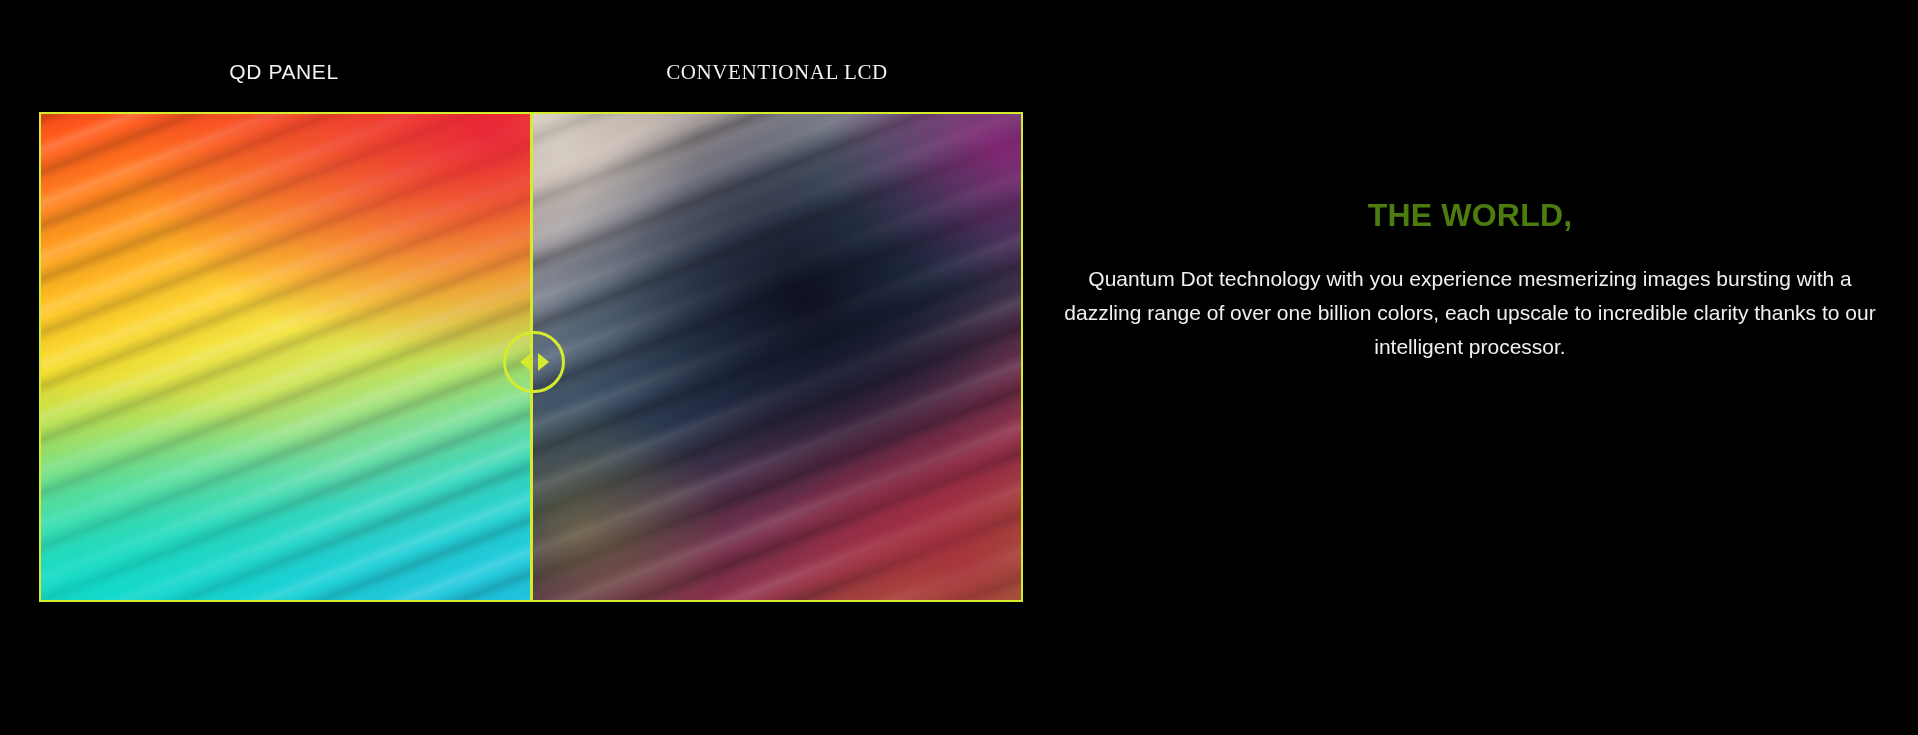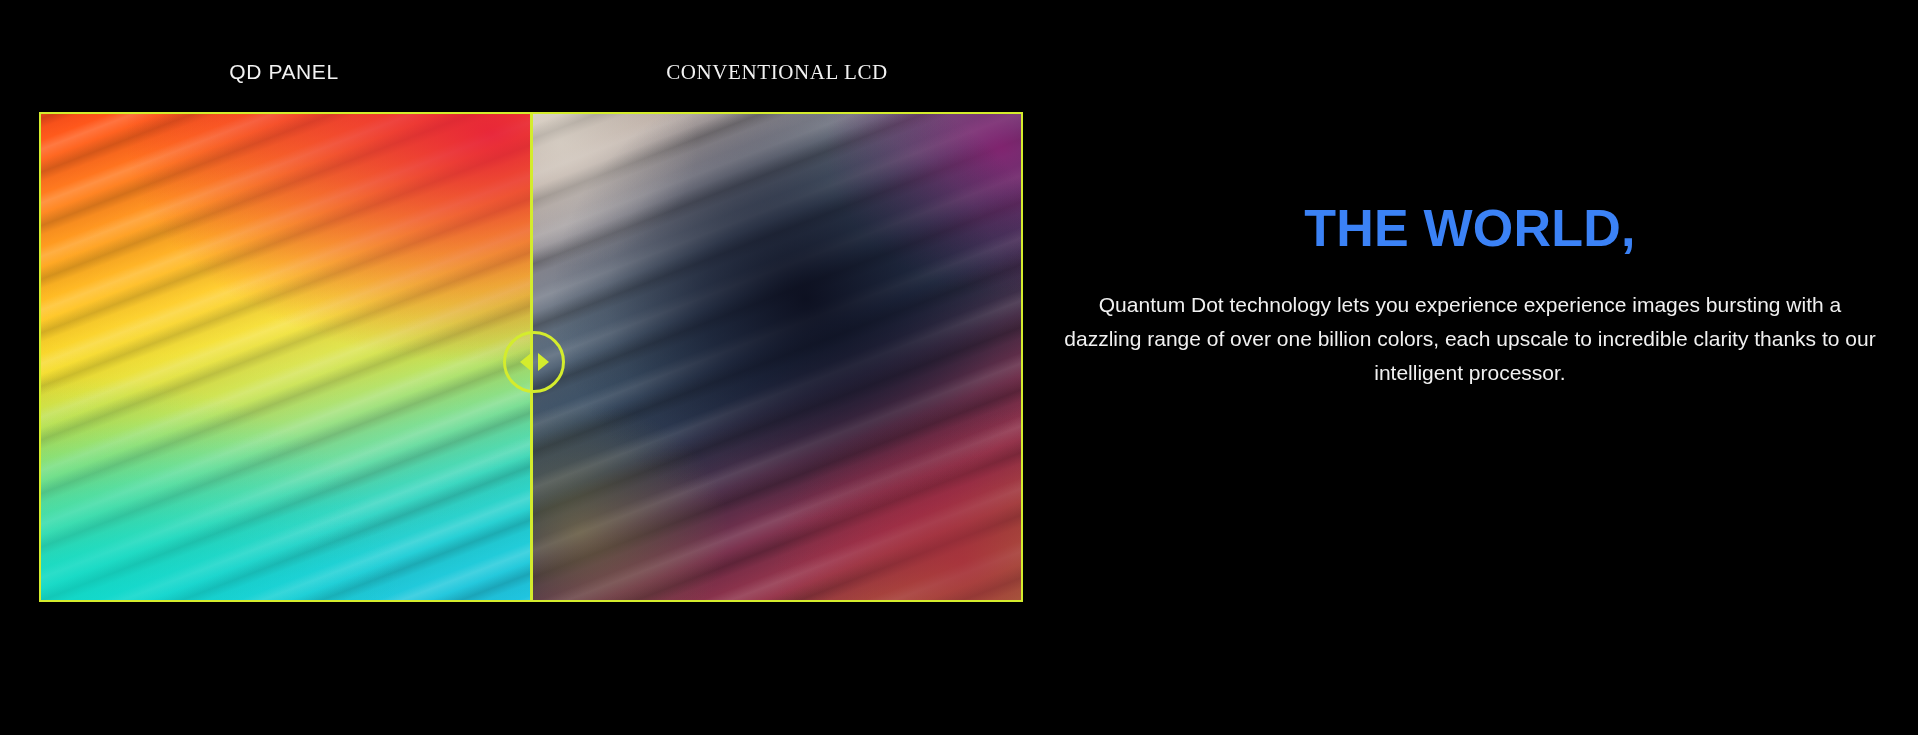--- a/index.html
+++ b/index.html
@@ -197,23 +197,23 @@
 
   
   .copy-section {
     position: absolute;
     left: 1060px;
     top: 195px;
     width: 820px;
     text-align: center;
   }
   .headline {
-    color: #3b82f6;
+    color: #4d7c0f;
     font-weight: 700;
-    font-size: 52px;
+    font-size: 32px;
     line-height: 1.28;
     letter-spacing: 0.2px;
     margin: 0;
   }
   .headline .hl-line { display: block; }
   .body-copy {
     margin: 26px 0 0 0;
     font-size: 21px;
     line-height: 1.62;
     color: #f0f0f0;
@@ -249,16 +249,16 @@
         <span class="arrow right"></span>
       </div>
 
     </div>
   </section>
 
   <section class="copy-section">
     <h2 class="headline">
       <span class="hl-line">THE WORLD,</span>
     </h2>
-    <p class="body-copy">Quantum Dot technology lets you experience experience images bursting with a dazzling range of over one billion colors, each upscale to incredible clarity thanks to our intelligent processor.</p>
+    <p class="body-copy">Quantum Dot technology with you experience mesmerizing images bursting with a dazzling range of over one billion colors, each upscale to incredible clarity thanks to our intelligent processor.</p>
   </section>
 
 </div>
 
 </body></html>

